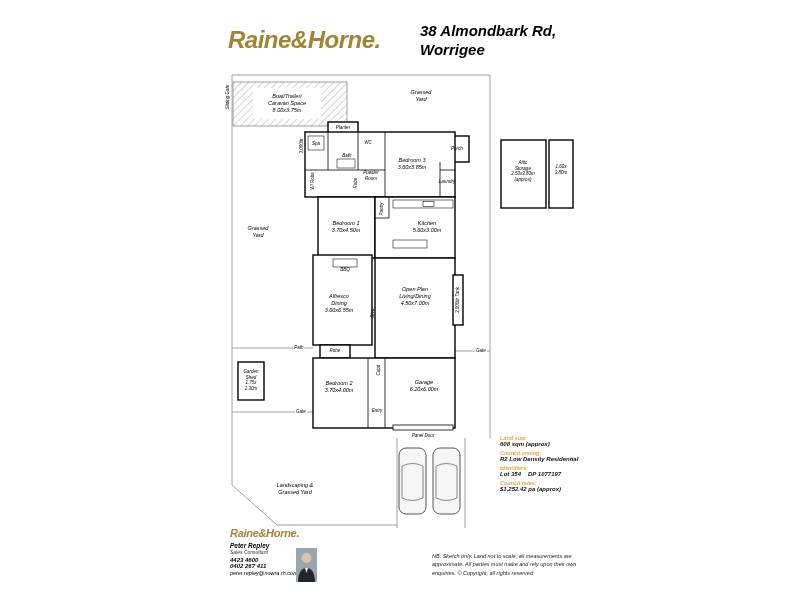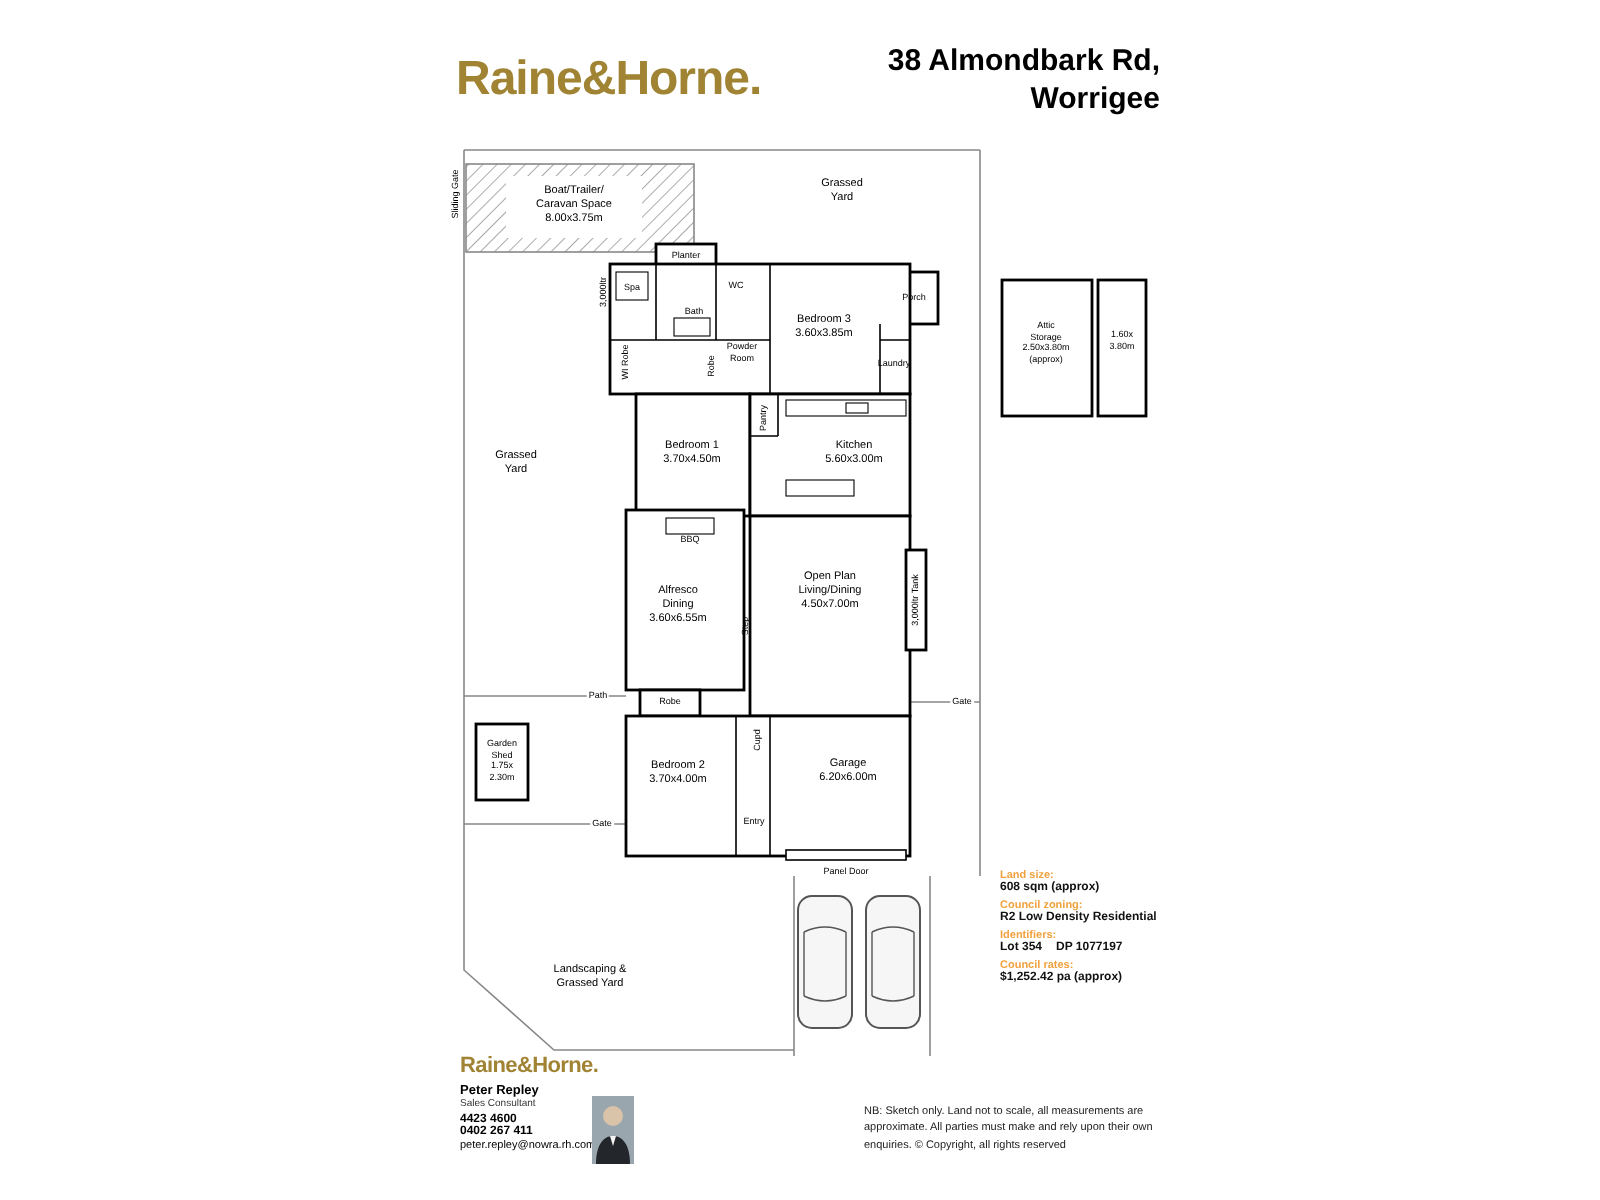--- a/index.html
+++ b/index.html
@@ -1,21 +1,21 @@
 <!DOCTYPE html>
 <html><head>
 <meta charset="utf-8">
 <style>
   html,body{margin:0;padding:0;background:#fff;}
   .page{position:relative;width:800px;height:600px;background:#fff;overflow:hidden;
-        font-family:"Liberation Sans",sans-serif;color:#000;}
+        font-family:"Liberation Sans",sans-serif;color:#000;font-style:italic;}
   
   .logo{position:absolute;left:228px;top:26px;font-size:24px;font-weight:bold;
         color:#a08433;letter-spacing:-0.5px;}
-  .title{position:absolute;left:420px;top:22px;width:160px;text-align:right;
+  .title{position:absolute;left:420px;top:22px;width:160px;text-align:left;
          font-size:15px;font-weight:bold;line-height:1.25;white-space:pre-line;}
   
   .fp{position:absolute;left:225px;top:70px;width:360px;height:470px;}
   .fp svg{position:absolute;left:0;top:0;}
   .lbl{position:absolute;font-size:5.5px;line-height:1.25;text-align:center;
        white-space:pre-line;transform:translate(-50%,-50%);color:#000;}
   .lbl.v{transform:translate(-50%,-50%) rotate(-90deg);white-space:nowrap;}
   .lbl.sm{font-size:4.5px;}
   .lbl.bg{background:#fff;padding:0 1px;}
   

